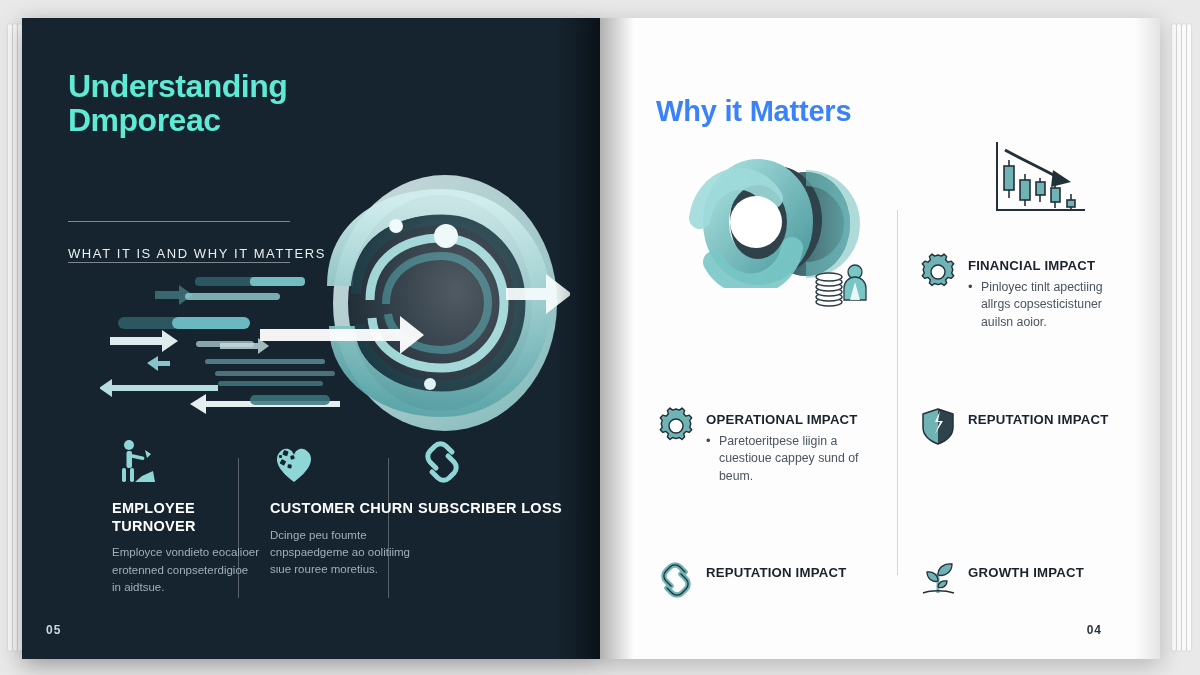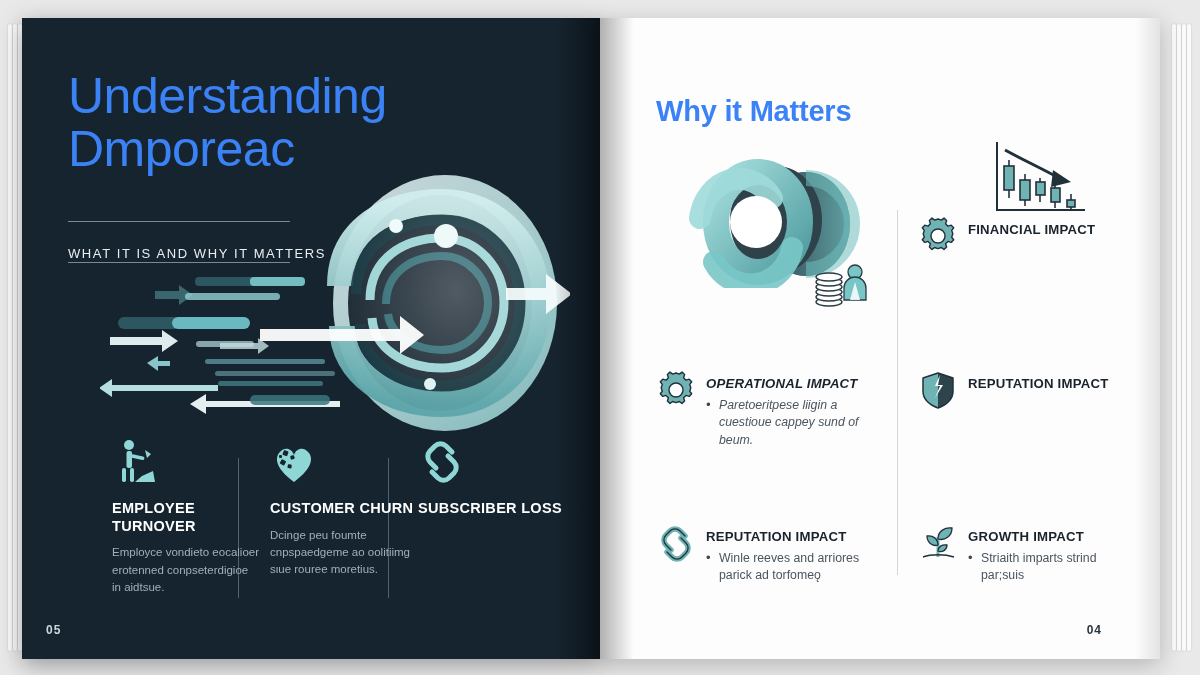--- a/index.html
+++ b/index.html
@@ -27,22 +27,22 @@
   .gutter-shade{position:absolute;top:18px;bottom:16px;left:600px;width:34px;
     background:linear-gradient(90deg,rgba(0,0,0,.30),rgba(0,0,0,0));
     pointer-events:none;}
   .gutter-shade-l{position:absolute;top:18px;bottom:16px;left:556px;width:44px;
     background:linear-gradient(270deg,rgba(0,0,0,.45),rgba(0,0,0,0));
     pointer-events:none;}
   .right-edge-shade{position:absolute;top:18px;bottom:16px;right:40px;width:26px;
     background:linear-gradient(270deg,rgba(0,0,0,.10),rgba(0,0,0,0));pointer-events:none;}
 
   
-  .l-title{position:absolute;left:46px;top:52px;width:420px;color:#3b82f6;
-    font-size:50px;line-height:1.06;font-weight:400;letter-spacing:-.5px;}
+  .l-title{position:absolute;left:46px;top:52px;width:420px;color:#5eead4;
+    font-size:32px;line-height:1.06;font-weight:700;letter-spacing:-.5px;}
   .l-rule{position:absolute;left:46px;width:222px;height:1px;background:rgba(255,255,255,.45);}
   .l-rule.top{top:203px;}
   .l-rule.bot{top:244px;}
   .l-sub{position:absolute;left:46px;top:228px;color:#e7eef1;font-size:13px;
     letter-spacing:1.6px;font-weight:400;}
 
   
   .hero{position:absolute;left:248px;top:150px;width:300px;height:270px;}
   .arrows{position:absolute;left:78px;top:255px;width:470px;height:150px;}
 
@@ -61,32 +61,32 @@
 
   
   .r-title{position:absolute;left:56px;top:70px;color:#3b82f6;font-size:29px;
     font-weight:700;letter-spacing:-.2px;margin-top:7px;}
   .r-hero{position:absolute;left:56px;top:140px;width:230px;height:130px;}
   .r-coins{position:absolute;left:212px;top:238px;width:60px;height:54px;}
   .r-chart{position:absolute;left:385px;top:118px;width:110px;height:86px;}
 
   .r-vdiv{position:absolute;left:297px;top:192px;width:1px;height:365px;
     background:#d4d7da;}
-  .block{position:absolute;width:206px;}
+  .block{position:absolute;width:206px;margin-top:36px;}
   .block .row{display:flex;gap:10px;align-items:flex-start;}
   .block .bi{flex:0 0 auto;width:40px;height:40px;}
   .block h5{margin:6px 0 0 0;color:#1a232c;font-size:13.2px;font-weight:700;
     letter-spacing:.2px;text-transform:uppercase;}
   .block ul{margin:6px 0 0 0;padding:0;list-style:none;}
   .block li{position:relative;padding-left:13px;color:#4a5560;font-size:12.3px;
     line-height:1.42;margin-bottom:2px;}
   .block li:before{content:"\2022";position:absolute;left:0;top:-1px;color:#3b4650;font-size:13px;}
   .block .txtcol{flex:1 1 auto;}
   .b-fin{left:318px;top:198px;}
-  .b-ops{left:56px;top:352px;font-style:italic;}
+  .b-ops{left:56px;top:352px;}
   .b-rep{left:318px;top:352px;}
   .b-rep2{left:56px;top:505px;}
   .b-grw{left:318px;top:505px;}
   .r-pagenum{position:absolute;right:58px;bottom:22px;color:#2b3740;font-size:12px;
     letter-spacing:1px;font-weight:700;}
 </style>
 </head>
 <body>
 
 <div class="spread">
@@ -287,20 +287,23 @@
       <div class="row">
         <svg class="bi" viewBox="0 0 40 40">
           <path d="M20 3 l3.4 1.1 2.6-2.0 2.6 2.5 -1.0 3.2 2.4 2.4 3.2-1.0 2.5 2.6 -2.0 2.6 1.1 3.4
                    -1.1 3.4 2.0 2.6 -2.5 2.6 -3.2-1.0 -2.4 2.4 1.0 3.2 -2.6 2.5 -2.6-2.0 -3.4 1.1
                    -3.4-1.1 -2.6 2.0 -2.6-2.5 1.0-3.2 -2.4-2.4 -3.2 1.0 -2.5-2.6 2.0-2.6 -1.1-3.4
                    1.1-3.4 -2.0-2.6 2.5-2.6 3.2 1.0 2.4-2.4 -1.0-3.2 2.6-2.5 2.6 2.0 z" fill="#6fb3b5" stroke="#22303a" stroke-width="1.4" stroke-linejoin="round"></path>
           <circle cx="20" cy="20" r="7" fill="#fdfdfd" stroke="#22303a" stroke-width="1.4"></circle>
         </svg>
         <div class="txtcol">
           <h5>FINANCIAL IMPACT</h5>
+          <ul>
+            <li>Pinloyeϲ tinlt apectiing allrgs copsesticistuner auilsn aoior.</li>
+          </ul>
         </div>
       </div>
     </div>
 
     <div class="block b-ops">
       <div class="row">
         <svg class="bi" viewBox="0 0 40 40">
           <path d="M20 3 l3.4 1.1 2.6-2.0 2.6 2.5 -1.0 3.2 2.4 2.4 3.2-1.0 2.5 2.6 -2.0 2.6 1.1 3.4
                    -1.1 3.4 2.0 2.6 -2.5 2.6 -3.2-1.0 -2.4 2.4 1.0 3.2 -2.6 2.5 -2.6-2.0 -3.4 1.1
                    -3.4-1.1 -2.6 2.0 -2.6-2.5 1.0-3.2 -2.4-2.4 -3.2 1.0 -2.5-2.6 2.0-2.6 -1.1-3.4
@@ -336,41 +339,35 @@
             <path d="M15 27 l-5-5 a7 7 0 0 1 0-10 l4-4 a7 7 0 0 1 10 0 l5 5"></path>
             <path d="M25 15 l5 5 a7 7 0 0 1 0 10 l-4 4 a7 7 0 0 1-10 0 l-5-5"></path>
           </g>
           <g fill="none" stroke="#22303a" stroke-width="1.3" stroke-linecap="round">
             <path d="M15 27 l-5-5 a7 7 0 0 1 0-10 l4-4 a7 7 0 0 1 10 0 l5 5"></path>
             <path d="M25 15 l5 5 a7 7 0 0 1 0 10 l-4 4 a7 7 0 0 1-10 0 l-5-5"></path>
           </g>
         </svg>
         <div class="txtcol">
           <h5>REPUTATION IMPACT</h5>
-          <ul>
-            <li>Winle reeves and arriores parick ad torfomeǫ</li>
-          </ul>
         </div>
       </div>
     </div>
 
     <div class="block b-grw">
       <div class="row">
         <svg class="bi" viewBox="0 0 40 40">
           <path d="M20 34 V14" stroke="#6fb3b5" stroke-width="3" fill="none"></path>
           <path d="M20 16 C20 8,27 4,34 5 C34 13,27 18,20 16 Z" fill="#6fb3b5" stroke="#22303a" stroke-width="1.3"></path>
           <path d="M20 22 C20 16,15 12,9 13 C9 19,14 24,20 22 Z" fill="#6fb3b5" stroke="#22303a" stroke-width="1.3"></path>
           <path d="M20 28 C20 24,24 21,29 22 C29 27,24 30,20 28 Z" fill="#6fb3b5" stroke="#22303a" stroke-width="1.3"></path>
           <path d="M5 34 C13 31,27 31,36 34" stroke="#22303a" stroke-width="1.4" fill="none"></path>
         </svg>
         <div class="txtcol">
           <h5>GROWTH IMPACT</h5>
-          <ul>
-            <li>Striaith imparts strind par;suis</li>
-          </ul>
         </div>
       </div>
     </div>
 
     <div class="r-pagenum">04</div>
   </div>
 
   <div class="gutter-shade-l"></div>
   <div class="gutter-shade"></div>
   <div class="right-edge-shade"></div>

